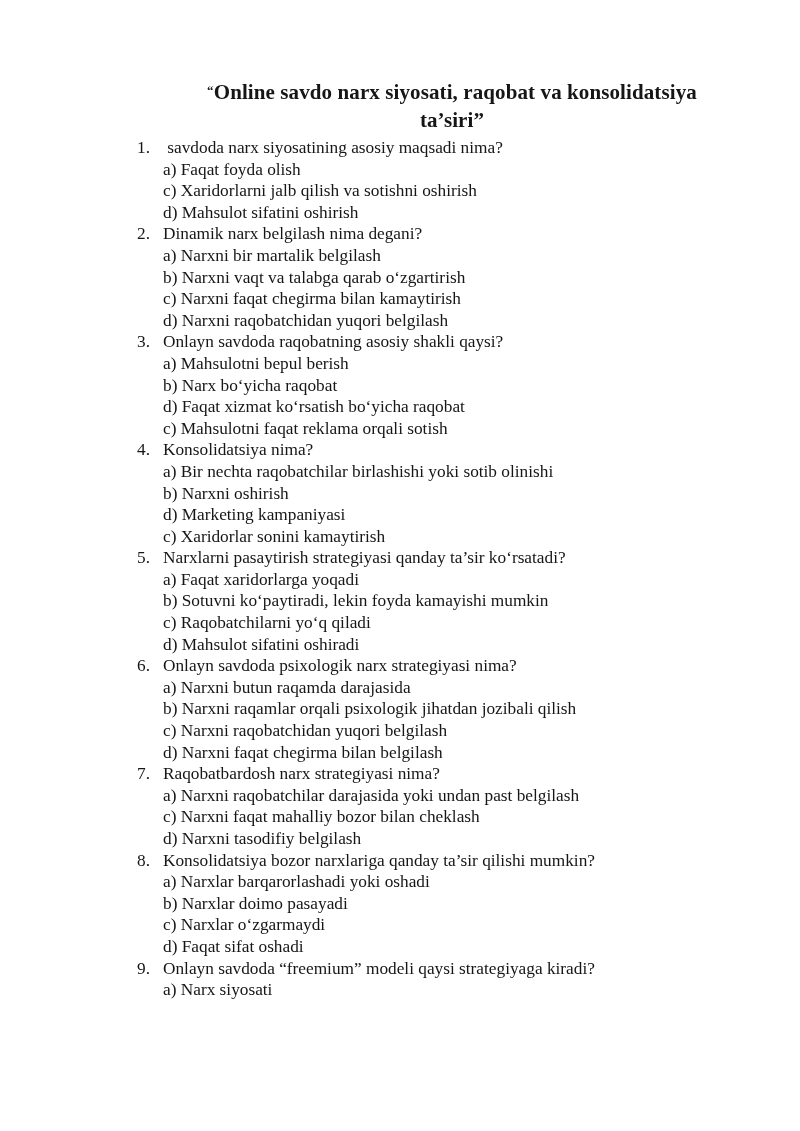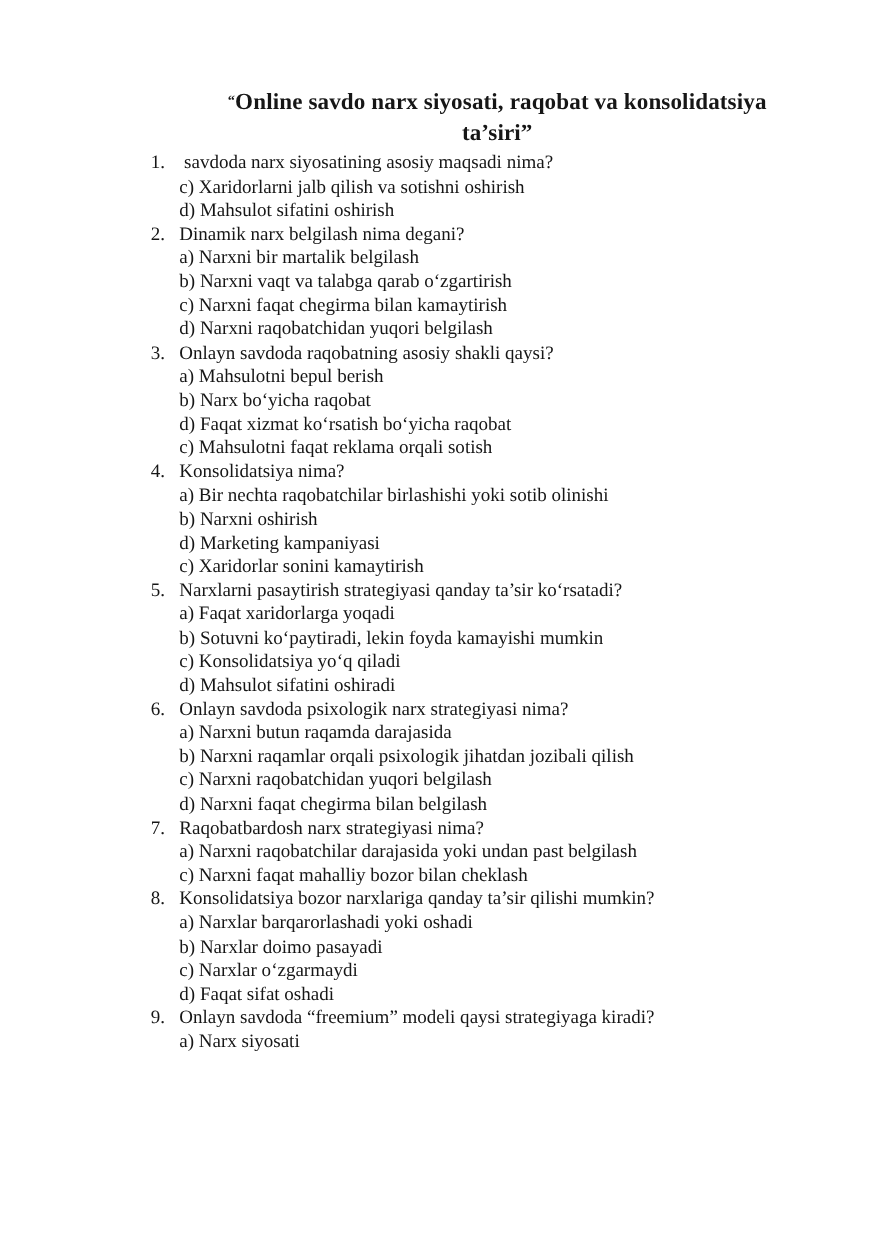--- a/index.html
+++ b/index.html
@@ -60,20 +60,21 @@
 
   <div class="title"><span class="open-quote">“</span><span>Online savdo narx siyosati, raqobat va konsolidatsiya</span><br><span>ta’siri”</span></div>
 
   <div class="quiz">
 
     <div class="q-block">
       <div class="q-line">
         <span class="q-num">1.</span>
         <span class="q-text">&nbsp;savdoda narx siyosatining asosiy maqsadi nima?</span>
       </div>
+      <div class="opt">a) Faqat foyda olish</div>
       <div class="opt">c) Xaridorlarni jalb qilish va sotishni oshirish</div>
       <div class="opt">d) Mahsulot sifatini oshirish</div>
     </div>
 
     <div class="q-block">
       <div class="q-line">
         <span class="q-num">2.</span>
         <span class="q-text">Dinamik narx belgilash nima degani?</span>
       </div>
       <div class="opt">a) Narxni bir martalik belgilash</div>
@@ -104,21 +105,21 @@
       <div class="opt">c) Xaridorlar sonini kamaytirish</div>
     </div>
 
     <div class="q-block">
       <div class="q-line">
         <span class="q-num">5.</span>
         <span class="q-text">Narxlarni pasaytirish strategiyasi qanday ta’sir ko‘rsatadi?</span>
       </div>
       <div class="opt">a) Faqat xaridorlarga yoqadi</div>
       <div class="opt">b) Sotuvni ko‘paytiradi, lekin foyda kamayishi mumkin</div>
-      <div class="opt">c) Konsolidatsiya yo‘q qiladi</div>
+      <div class="opt">c) Raqobatchilarni yo‘q qiladi</div>
       <div class="opt">d) Mahsulot sifatini oshiradi</div>
     </div>
 
     <div class="q-block">
       <div class="q-line">
         <span class="q-num">6.</span>
         <span class="q-text">Onlayn savdoda psixologik narx strategiyasi nima?</span>
       </div>
       <div class="opt">a) Narxni butun raqamda darajasida</div>
       <div class="opt">b) Narxni raqamlar orqali psixologik jihatdan jozibali qilish</div>
@@ -126,20 +127,21 @@
       <div class="opt">d) Narxni faqat chegirma bilan belgilash</div>
     </div>
 
     <div class="q-block">
       <div class="q-line">
         <span class="q-num">7.</span>
         <span class="q-text">Raqobatbardosh narx strategiyasi nima?</span>
       </div>
       <div class="opt">a) Narxni raqobatchilar darajasida yoki undan past belgilash</div>
       <div class="opt">c) Narxni faqat mahalliy bozor bilan cheklash</div>
+      <div class="opt">d) Narxni tasodifiy belgilash</div>
     </div>
 
     <div class="q-block">
       <div class="q-line">
         <span class="q-num">8.</span>
         <span class="q-text">Konsolidatsiya bozor narxlariga qanday ta’sir qilishi mumkin?</span>
       </div>
       <div class="opt">a) Narxlar barqarorlashadi yoki oshadi</div>
       <div class="opt">b) Narxlar doimo pasayadi</div>
       <div class="opt">c) Narxlar o‘zgarmaydi</div>

